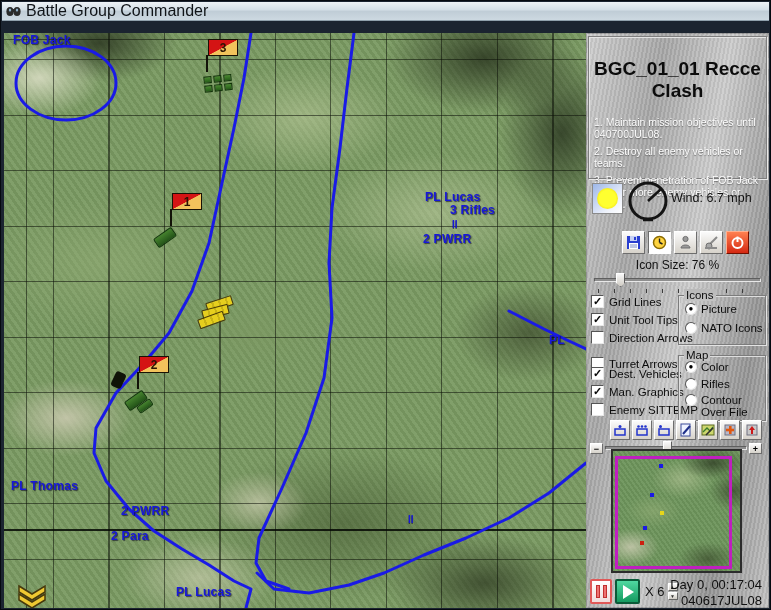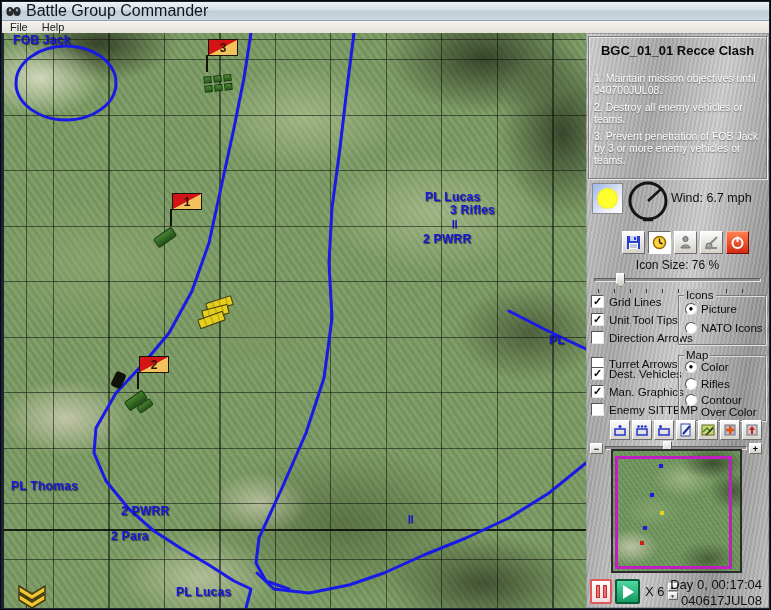--- a/index.html
+++ b/index.html
@@ -65,21 +65,21 @@
   .blob { position:absolute; width:11px; height:16px; background:#101408; border-radius:3px; transform:rotate(25deg); }
 
   
   .panel { position:absolute; left:585px; top:32px; width:183px; height:575px;
            background:linear-gradient(100deg,#cfcfcf,#a6a6a6 28%,#cccccc 52%,#949494 78%,#c2c2c2);
            box-shadow:inset 0 0 0 1px #9a9a9a; }
   .panel::before { content:""; position:absolute; inset:0; pointer-events:none;
            background:repeating-linear-gradient(100deg, rgba(255,255,255,0.10) 0 2px, rgba(0,0,0,0.05) 2px 4px); }
   .mission-box { position:absolute; left:2px; top:3px; width:179px; height:143px;
            border:1px solid #7e7e7e; box-shadow:inset 1px 1px 0 #e4e4e4, 1px 1px 0 #e9e9e9; padding:4px 5px; }
-  .mission-title { text-align:center; font-weight:bold; font-size:13px; color:#0c0c0c; margin-top:2px; }
+  .mission-title { text-align:center; font-weight:bold; font-size:19px; color:#0c0c0c; margin-top:17px; }
   .objectives { margin-top:14px; }
   .objectives p { font-size:10.5px; color:#fdfdfd; text-shadow:0 1px 1px rgba(60,60,60,0.6);
                   line-height:12px; margin-bottom:5px; }
 
   .sun-box { position:absolute; left:6px; top:150px; width:31px; height:31px;
              background:linear-gradient(135deg,#9db7e8,#eef2fb 70%,#ffffff); border:1px solid #8a8a8a; }
   .sun { position:absolute; left:4px; top:4px; width:21px; height:21px; border-radius:50%;
          background:radial-gradient(circle,#ffff30 55%, #f4e81c 75%, rgba(244,232,28,0.15)); }
   .wind-text { position:absolute; left:85px; top:158px; font-size:12.5px; color:#111; }
 
@@ -158,24 +158,20 @@
     <svg class="app-icon" viewBox="0 0 15 11">
       <ellipse cx="4" cy="5.5" rx="3.6" ry="4.5" fill="#2a2a2a"></ellipse>
       <ellipse cx="11" cy="5.5" rx="3.6" ry="4.5" fill="#2a2a2a"></ellipse>
       <rect x="5" y="3" width="5" height="3" fill="#2a2a2a"></rect>
       <ellipse cx="4" cy="4" rx="1.2" ry="1.5" fill="#8fb0c8"></ellipse>
       <ellipse cx="11" cy="4" rx="1.2" ry="1.5" fill="#8fb0c8"></ellipse>
     </svg>
     <span class="title-text">Battle Group Commander</span>
   </div>
 
-  <div class="menubar">
-    <span class="menu-item">File</span>
-    <span class="menu-item">Help</span>
-  </div>
 
   <div class="map">
     <div class="gridlines"></div>
     <div class="major-grid"></div>
 
     <svg class="routes" width="582" height="575" viewBox="0 0 582 575">
 
       <ellipse cx="62" cy="50" rx="50" ry="37" fill="none" stroke="#1a1ae6" stroke-width="3"></ellipse>
 
       <polyline points="247,0 240,45 230,95 218,150 205,210 188,258 165,300 140,330 112,360 92,395 90,420 102,448 125,476 150,498 178,516 205,532 230,548 247,556 242,575" fill="none" stroke="#1a1ae6" stroke-width="3" stroke-linejoin="round" stroke-linecap="round"></polyline>
@@ -363,21 +359,21 @@
       <div class="radio-row" style="margin-top:5px;">
         <span class="radio">●</span>
         <span class="radio-label">Color</span>
       </div>
       <div class="radio-row" style="margin-top:5px;">
         <span class="radio"></span>
         <span class="radio-label">Rifles</span>
       </div>
       <div class="radio-row" style="margin-top:4px;">
         <span class="radio"></span>
-        <span class="radio-label" style="width:56px;">Contour Over Color</span>
+        <span class="radio-label" style="width:56px;">Contour Over File</span>
       </div>
     </div>
 
     <div style="position:absolute; left:24px; top:387px; display:flex; gap:2px;">
       <button class="btn-sm">
         <svg width="14" height="13" viewBox="0 0 14 13">
           <rect x="2" y="5" width="10" height="6" fill="none" stroke="#2233cc" stroke-width="1.5"></rect>
           <circle cx="7" cy="2.5" r="1.5" fill="#2233cc"></circle>
         </svg>
       </button>

